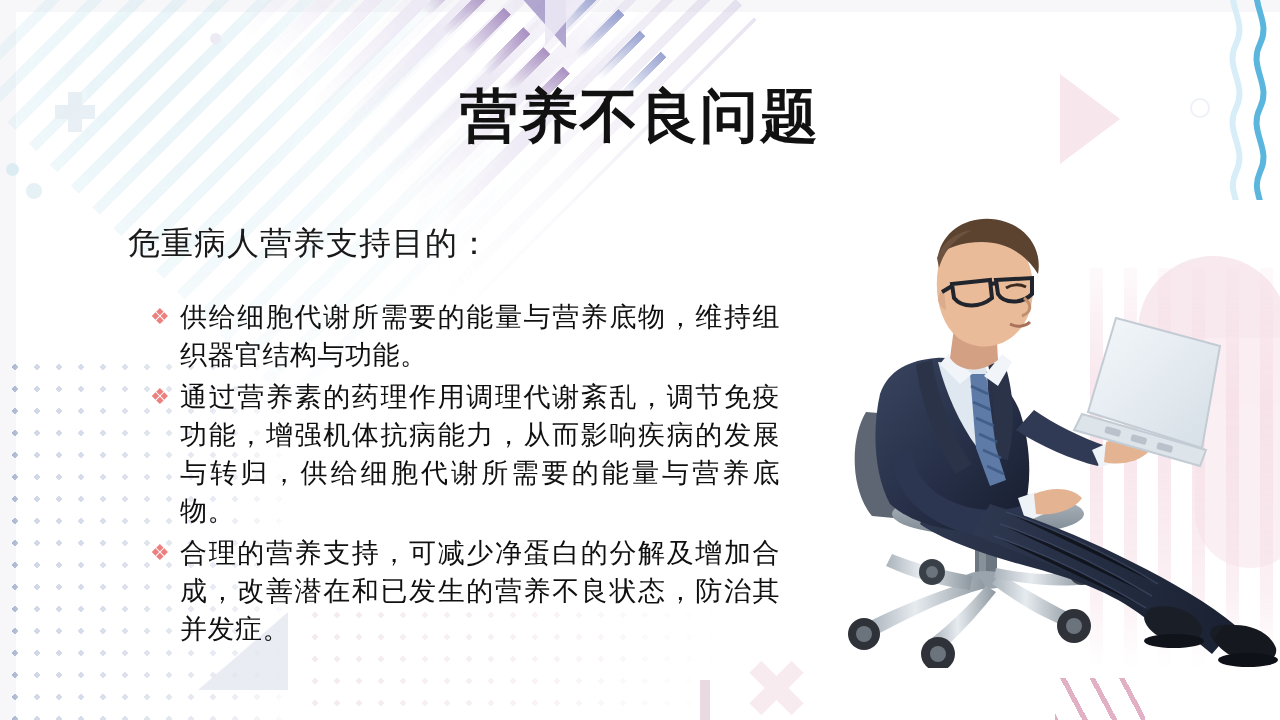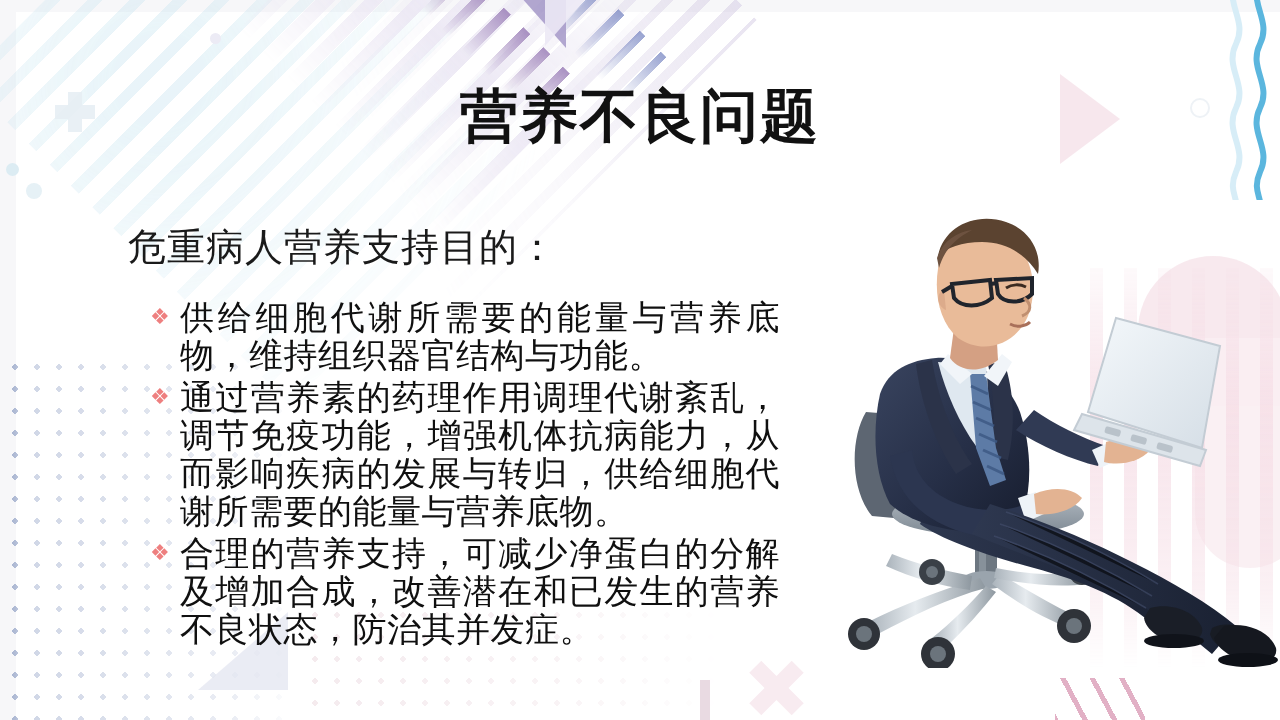--- a/index.html
+++ b/index.html
@@ -215,21 +215,21 @@
     text-align: center;
     font-size: 58px;
     font-weight: 700;
     letter-spacing: 2px;
     color: #111111;
     font-family: Liberation Sans, sans-serif;
   }
   .subtitle {
     position: absolute;
     left: 128px; top: 222px;
-    font-size: 38px;
+    font-size: 32px;
     color: #1a1a1a;
     font-family: "DejaVu Sans", "Liberation Sans", sans-serif;
     letter-spacing: 1px;
   }
   .bullet-list {
     position: absolute;
     left: 150px; top: 298px;
     width: 630px;
     margin: 0; padding: 0;
     list-style: none;
@@ -242,21 +242,21 @@
   .bullet-marker {
     flex: 0 0 auto;
     width: 30px;
     color: #ee7f7f;
     font-size: 22px;
     line-height: 38px;
     text-align: left;
   }
   .bullet-text {
     flex: 1 1 auto;
-    font-size: 34px;
+    font-size: 27px;
     line-height: 38px;
     color: #101010;
     text-align: justify;
     letter-spacing: .5px;
     font-family: "DejaVu Serif", "Liberation Serif", serif;
   }
 
   
   .person { position: absolute; left: 820px; top: 198px; width: 460px; height: 470px; }
 </style>

